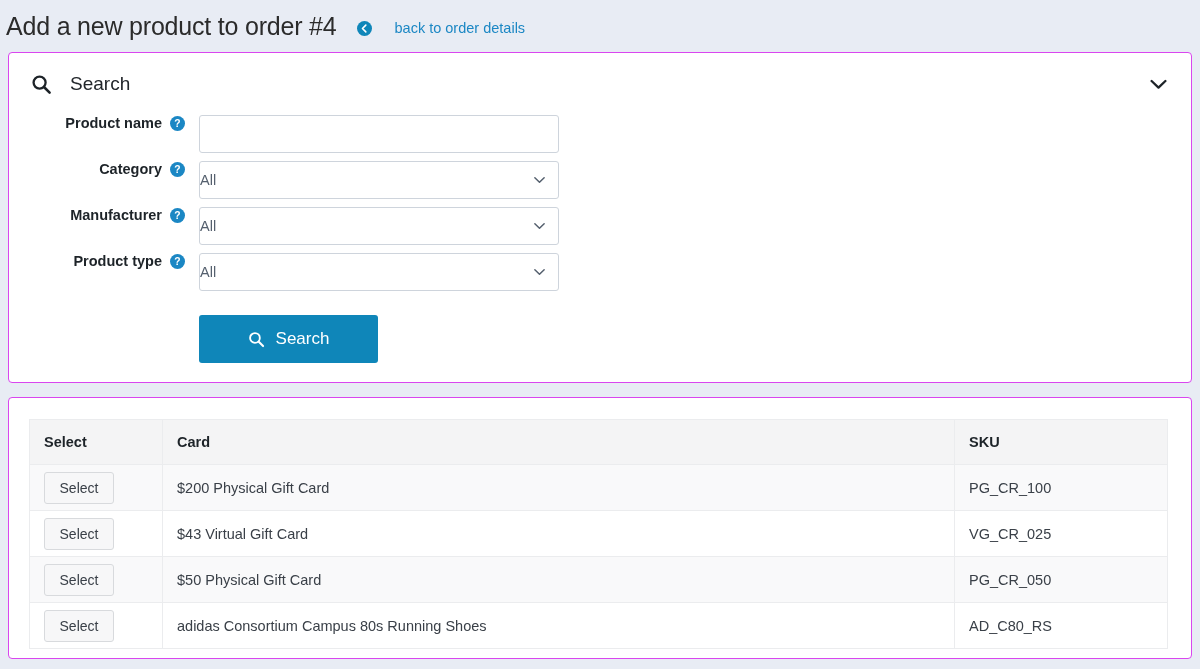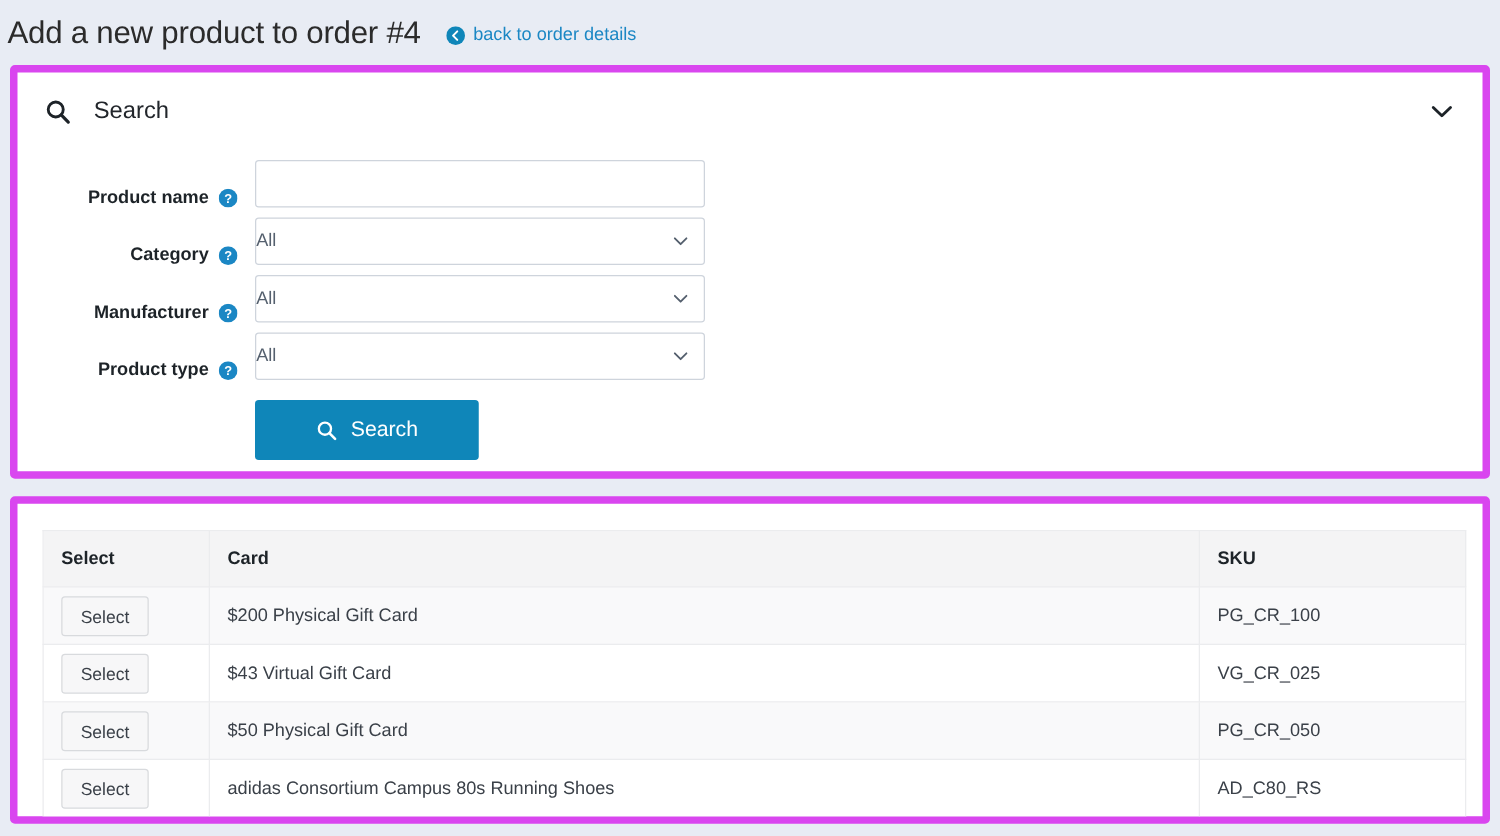--- a/index.html
+++ b/index.html
@@ -21,39 +21,39 @@
   .page-title {
     font-size: 25px;
     font-weight: 400;
     color: #2b2b2b;
     letter-spacing: -0.2px;
     white-space: nowrap;
   }
   .back-link {
     display: flex;
     align-items: center;
-    gap: 7px;
+    gap: 23px;
     margin-left: 20px;
     color: #1b87c4;
     font-size: 14.5px;
     text-decoration: none;
     cursor: pointer;
     position: relative;
     top: 2px;
   }
   .circle-arrow {
     width: 15px; height: 15px;
     flex: 0 0 15px;
     display: block;
   }
 
   
   .card {
     background: #ffffff;
-    border: 6px solid #d946ef;
+    border: 1px solid #d946ef;
     border-radius: 4px;
     margin: 0 8px;
   }
 
   
   .search-card { height: 331px; position: relative; }
   .card-header {
     display: flex;
     align-items: center;
     height: 62px;
@@ -73,21 +73,21 @@
     margin-left: auto;
     cursor: pointer;
     display: flex;
     align-items: center;
     padding: 4px 6px;
   }
 
   .form-body { padding: 0 0 0 0; }
   .form-row {
     display: flex;
-    align-items: flex-end;
+    align-items: flex-start;
     height: 46px;
   }
   .form-label {
     width: 190px;
     text-align: right;
     padding-right: 14px;
     font-size: 14.5px;
     font-weight: bold;
     color: #1d2328;
     display: flex;

